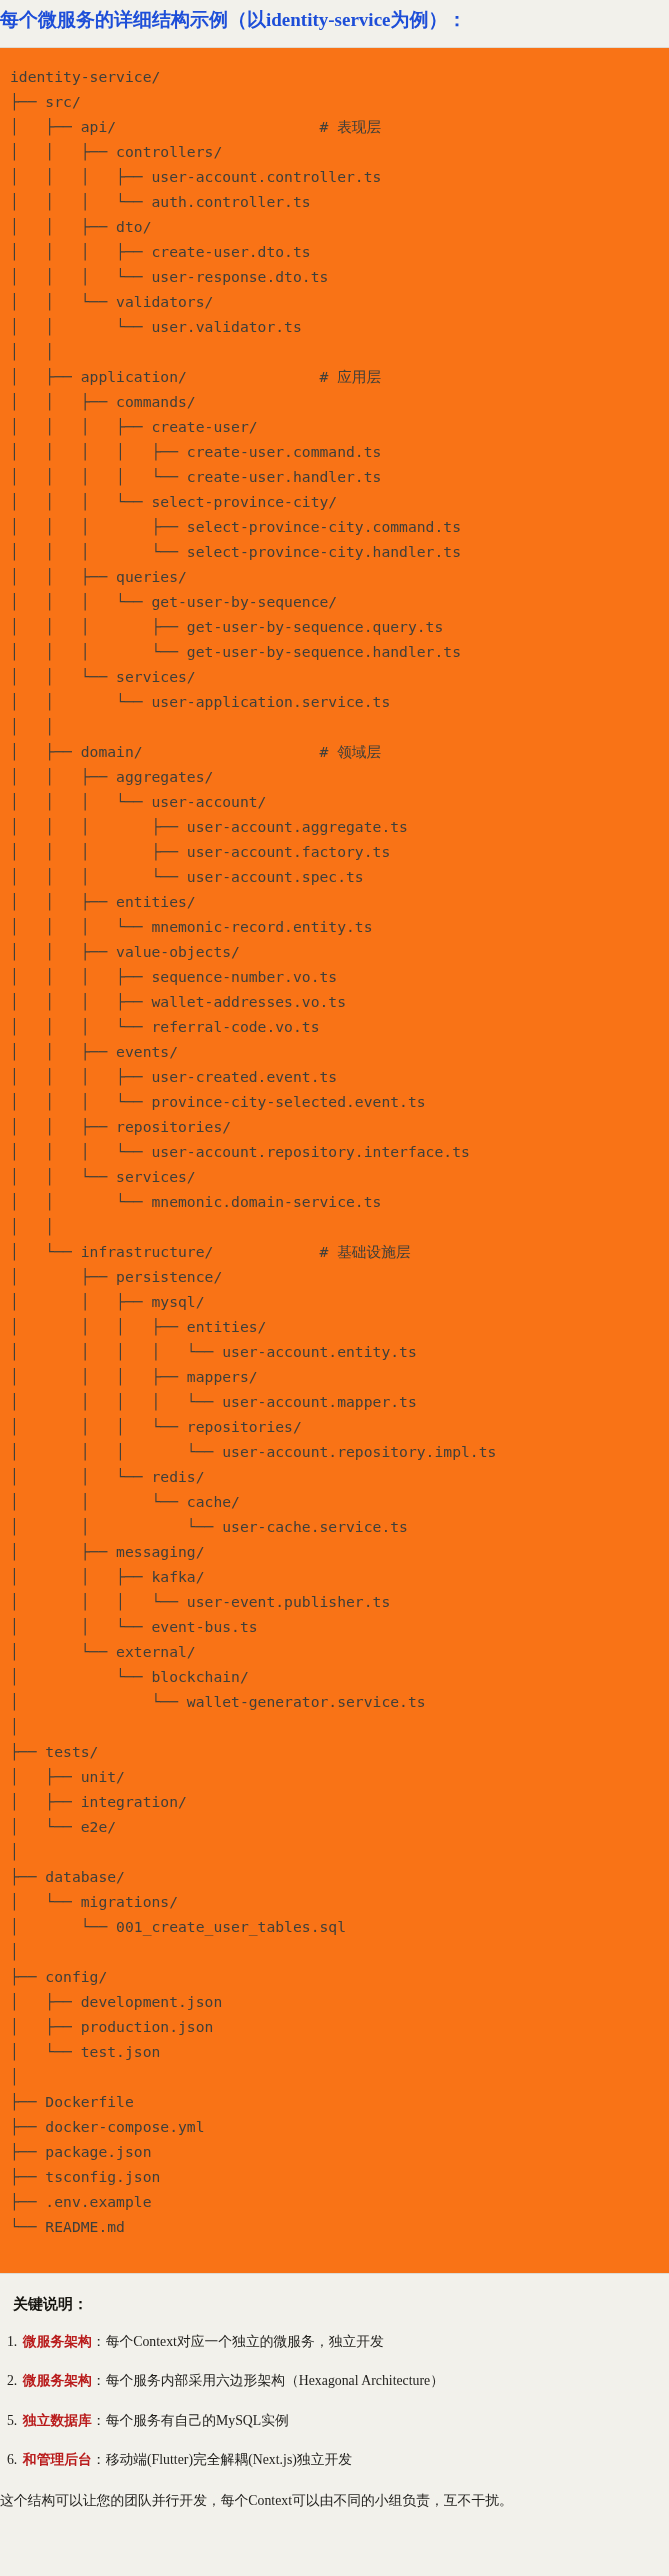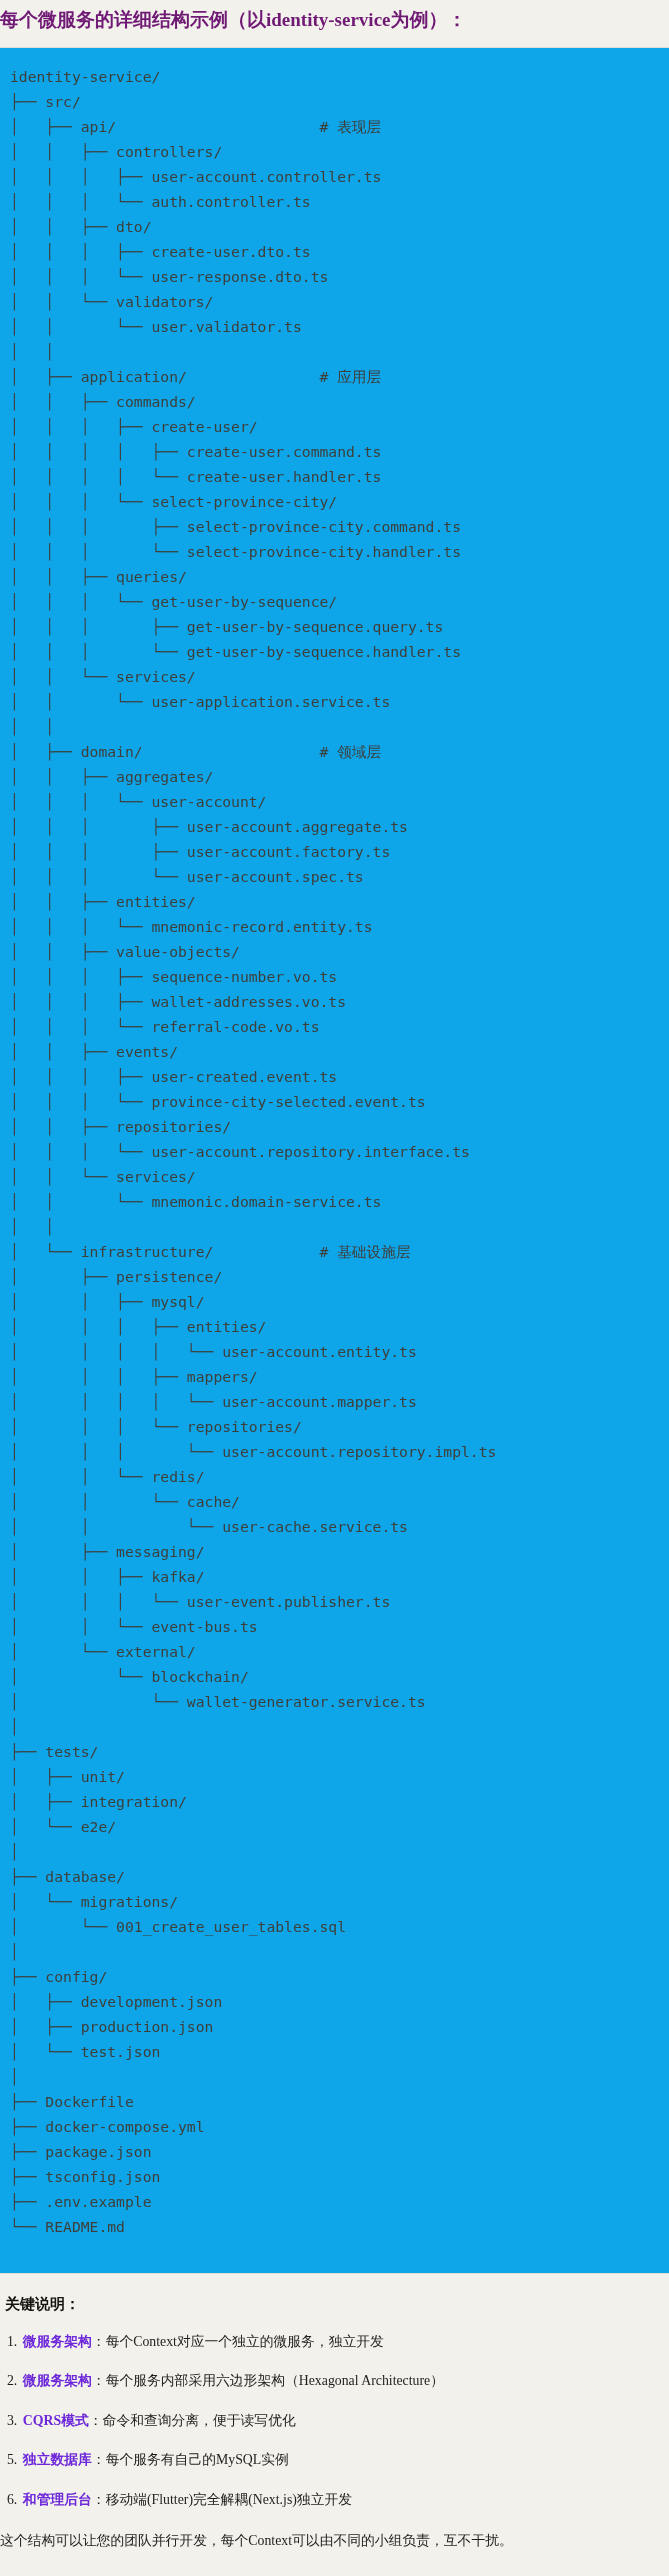--- a/index.html
+++ b/index.html
@@ -14,63 +14,63 @@
     color: #1F1E1B;
   }
   .page {
     width: 669px;
   }
   .title {
     margin: 7.5px 0 0 0;
     font-size: 19px;
     line-height: 24px;
     font-weight: 700;
-    color: #701a75;
+    color: #1d4ed8;
   }
   .codeblock {
     margin-top: 15px;
-    background: #0ea5e9;
+    background: #f97316;
     border-top: 0.6px solid #DEDCD3;
     border-bottom: 0.6px solid #DEDCD3;
     padding: 16.3px 10px 34px 10px;
   }
   .tree {
     margin: 0;
     font-family: "DejaVu Sans Mono", "Liberation Mono", monospace;
     font-size: 14.7px;
     line-height: 25px;
     color: #3F3F3A;
     white-space: pre;
   }
   .notes {
     margin: 20.6px 0 0 0;
   }
   .notes-heading {
-    margin: 5px;
+    margin: 13px;
     font-size: 15px;
     line-height: 21px;
     font-weight: 700;
     color: #15140F;
   }
   ol.notes-list {
     list-style: none;
     margin: 16.3px 0 0 0;
     padding: 0 0 0 6.9px;
     font-size: 13.8px;
     line-height: 19px;
   }
   ol.notes-list li {
     margin: 0 0 20.6px 0;
   }
   ol.notes-list .num {
     margin-right: 5.6px;
   }
   ol.notes-list b {
     font-weight: 700;
-    color: #6d28d9;
+    color: #b91c1c;
   }
   .closing {
     margin: 22px 0 0 0;
     font-size: 13.8px;
     line-height: 19px;
   }
 </style>
 </head>
 <body>
 
@@ -167,21 +167,20 @@
 ├── .env.example
 └── README.md</pre>
   </div>
 
   <div class="notes">
     <p class="notes-heading">关键说明：</p>
 
     <ol class="notes-list">
       <li><span class="num">1.</span><b>微服务架构</b><span>：每个Context对应一个独立的微服务，独立开发</span></li>
       <li><span class="num">2.</span><b>微服务架构</b><span>：每个服务内部采用六边形架构（Hexagonal Architecture）</span></li>
-      <li><span class="num">3.</span><b>CQRS模式</b><span>：命令和查询分离，便于读写优化</span></li>
       <li><span class="num">5.</span><b>独立数据库</b><span>：每个服务有自己的MySQL实例</span></li>
       <li><span class="num">6.</span><b>和管理后台</b><span>：移动端(Flutter)完全解耦(Next.js)独立开发</span></li>
     </ol>
 
     <p class="closing">这个结构可以让您的团队并行开发，每个Context可以由不同的小组负责，互不干扰。</p>
   </div>
 
 </div>
 
 

